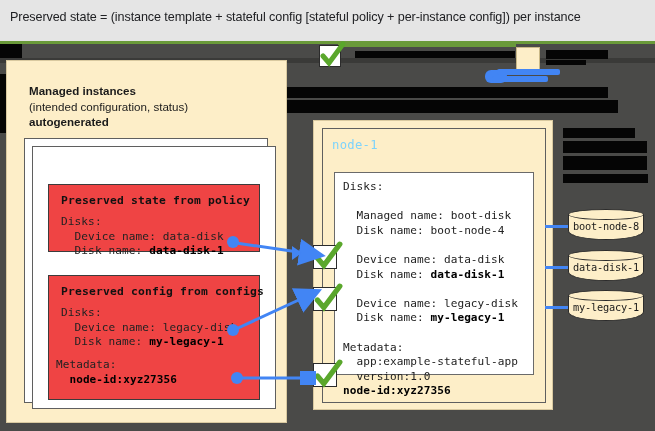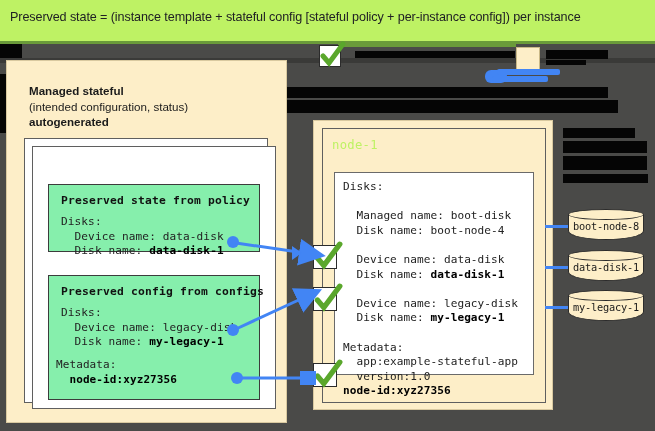--- a/index.html
+++ b/index.html
@@ -7,21 +7,21 @@
     width:655px;height:431px;
     background:#4a4a48;
     font-family:"Liberation Sans", sans-serif;
     overflow:hidden;position:relative;
   }
   #root{position:absolute;inset:0;width:655px;height:431px;overflow:hidden;}
 
   
   .caption-bar{
     position:absolute;left:0;top:0;width:655px;height:51px;
-    background:#bef264;
+    background:#e5e5e5;
   }
   .caption-text{
     position:absolute;left:10px;top:10px;
     font-size:12.6px;color:#202124;white-space:nowrap;
     letter-spacing:-0.1px;
   }
   .green-rule{
     position:absolute;left:0;top:41px;width:655px;height:3px;background:#6a9a3a;
   }
 
@@ -64,21 +64,21 @@
     position:absolute;left:32px;top:146px;width:244px;height:263px;
     background:#ffffff;border:1px solid #5f5f5f;box-sizing:border-box;
   }
   .mono{font-family:"DejaVu Sans Mono","Liberation Mono",monospace;}
   .inst-title{
     position:absolute;left:44px;top:155px;
     font-size:12.4px;color:#1b1b1b;letter-spacing:0.4px;
   }
 
   .subbox{
-    position:absolute;background:#86efac;border:1px solid #3c3c3c;box-sizing:border-box;
+    position:absolute;background:#ef4444;border:1px solid #3c3c3c;box-sizing:border-box;
   }
   .subbox .ttl{
     position:absolute;left:12px;top:9px;font-size:11.3px;font-weight:bold;
     color:#111;letter-spacing:0.2px;white-space:nowrap;
   }
   .subbox .body{
     position:absolute;left:12px;top:30px;font-size:11.1px;color:#222;
     line-height:14.5px;white-space:pre;letter-spacing:0.1px;
   }
   .subbox .body b{font-weight:bold;color:#000;}
@@ -92,21 +92,21 @@
   
   .panel-right{
     position:absolute;left:313px;top:120px;width:240px;height:290px;
     background:#fdeec8;border:1px solid #d9c9a0;box-sizing:border-box;
   }
   .node-box{
     position:absolute;left:322px;top:128px;width:224px;height:275px;
     background:#fdeec8;border:1px solid #5f5f5f;box-sizing:border-box;
   }
   .node-title{
-    position:absolute;left:332px;top:138px;font-size:12.2px;color:#bef264;
+    position:absolute;left:332px;top:138px;font-size:12.2px;color:#7dd3fc;
     letter-spacing:0.3px;
   }
   .disk-white{
     position:absolute;left:334px;top:172px;width:200px;height:203px;
     background:#ffffff;border:1px solid #6a6a6a;box-sizing:border-box;
   }
   .disk-txt{
     position:absolute;left:343px;top:180px;font-size:11.1px;color:#222;
     line-height:14.6px;white-space:pre;letter-spacing:0.05px;
   }
@@ -179,21 +179,21 @@
 
     <div class="redact" style="left:563px;top:84px;width:72px;height:10px;"></div>
     <div class="redact" style="left:563px;top:97px;width:84px;height:12px;"></div>
     <div class="redact" style="left:563px;top:112px;width:84px;height:14px;"></div>
     <div class="redact" style="left:563px;top:130px;width:66px;height:9px;"></div>
     <div class="redact" style="left:628px;top:130px;width:20px;height:9px;"></div>
   </div>
 
   <div class="panel-left">
     <div class="hd">
-      <b>Managed stateful</b><br>
+      <b>Managed instances</b><br>
       <span>(intended configuration, status)</span><br>
       <b>autogenerated</b>
     </div>
   </div>
 
   <div class="card-back"></div>
   <div class="card-front"></div>
 
   <div class="subbox" style="left:48px;top:184px;width:212px;height:68px;">
     <div class="ttl mono">Preserved state from policy</div>

